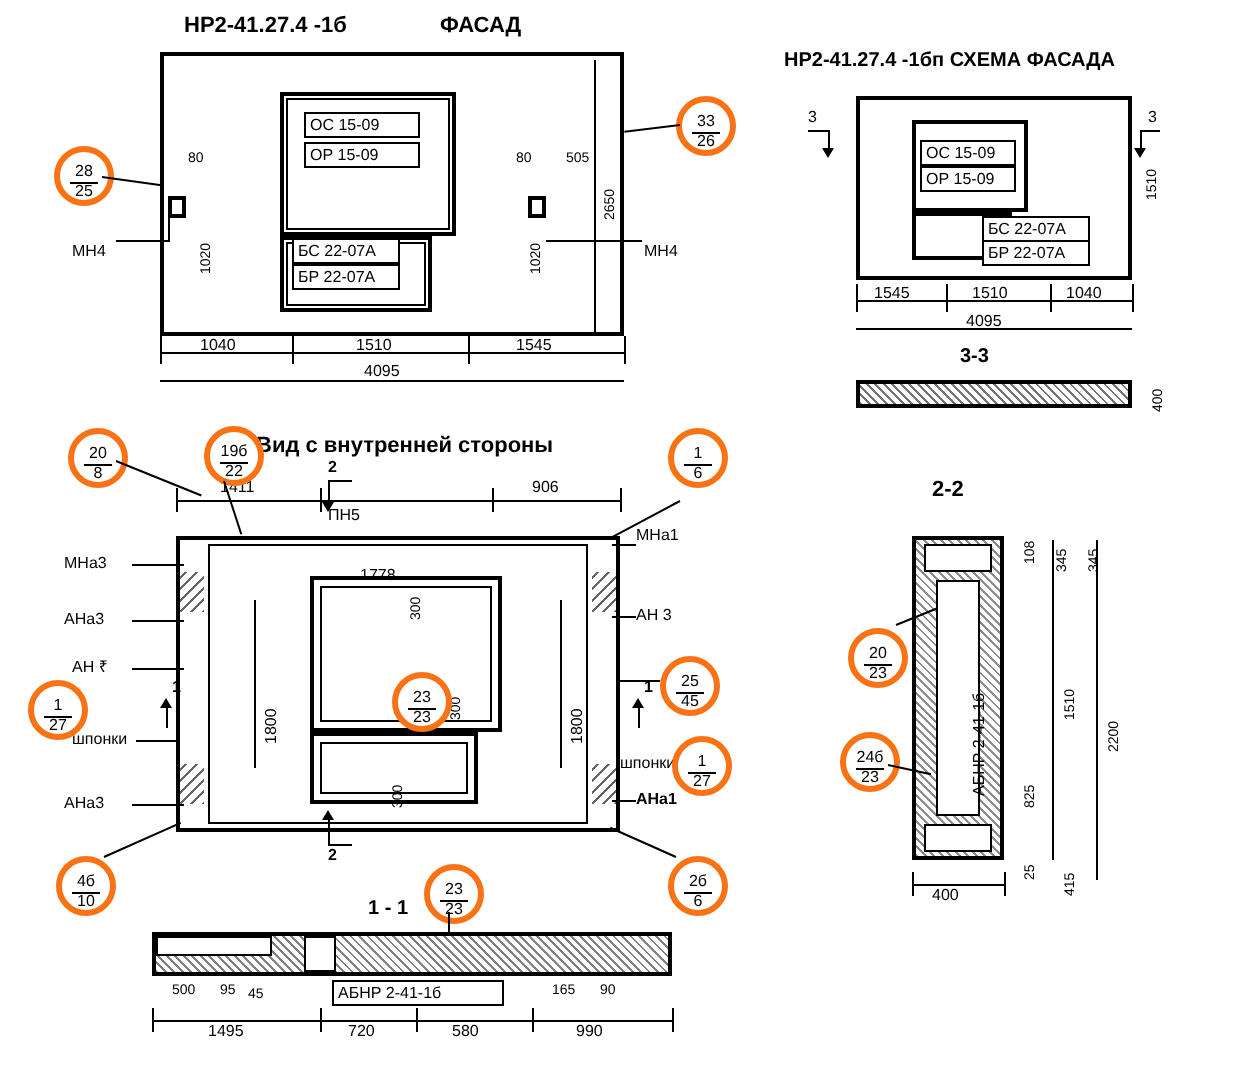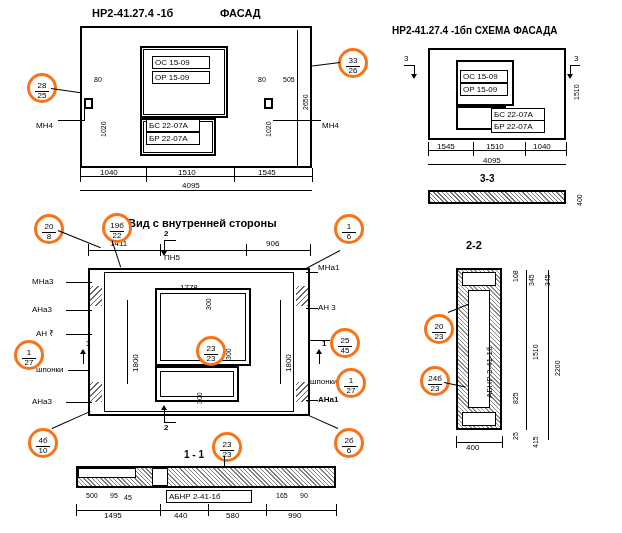--- a/index.html
+++ b/index.html
@@ -291,21 +291,21 @@
     <div class="t s7" style="left:276px;top:492px;">165</div>
     <div class="t s7" style="left:300px;top:492px;">90</div>
 
     <div class="ln h" style="left:76px;top:510px;width:260px;"></div>
     <div class="ln v" style="left:76px;top:504px;height:12px;"></div>
     <div class="ln v" style="left:160px;top:504px;height:12px;"></div>
     <div class="ln v" style="left:208px;top:504px;height:12px;"></div>
     <div class="ln v" style="left:266px;top:504px;height:12px;"></div>
     <div class="ln v" style="left:336px;top:504px;height:12px;"></div>
     <div class="t s8" style="left:104px;top:512px;">1495</div>
-    <div class="t s8" style="left:174px;top:512px;">440</div>
+    <div class="t s8" style="left:174px;top:512px;">720</div>
     <div class="t s8" style="left:226px;top:512px;">580</div>
     <div class="t s8" style="left:288px;top:512px;">990</div>
   </div>
 
   <div>
     <div class="t b s11" style="left:466px;top:240px;">2-2</div>
 
     <div class="box2" style="left:456px;top:268px;width:46px;height:162px;"></div>
     <div class="hatch" style="left:458px;top:270px;width:42px;height:158px;opacity:.45;"></div>
     <div class="box" style="left:462px;top:272px;width:34px;height:14px;background:#fff;"></div>

